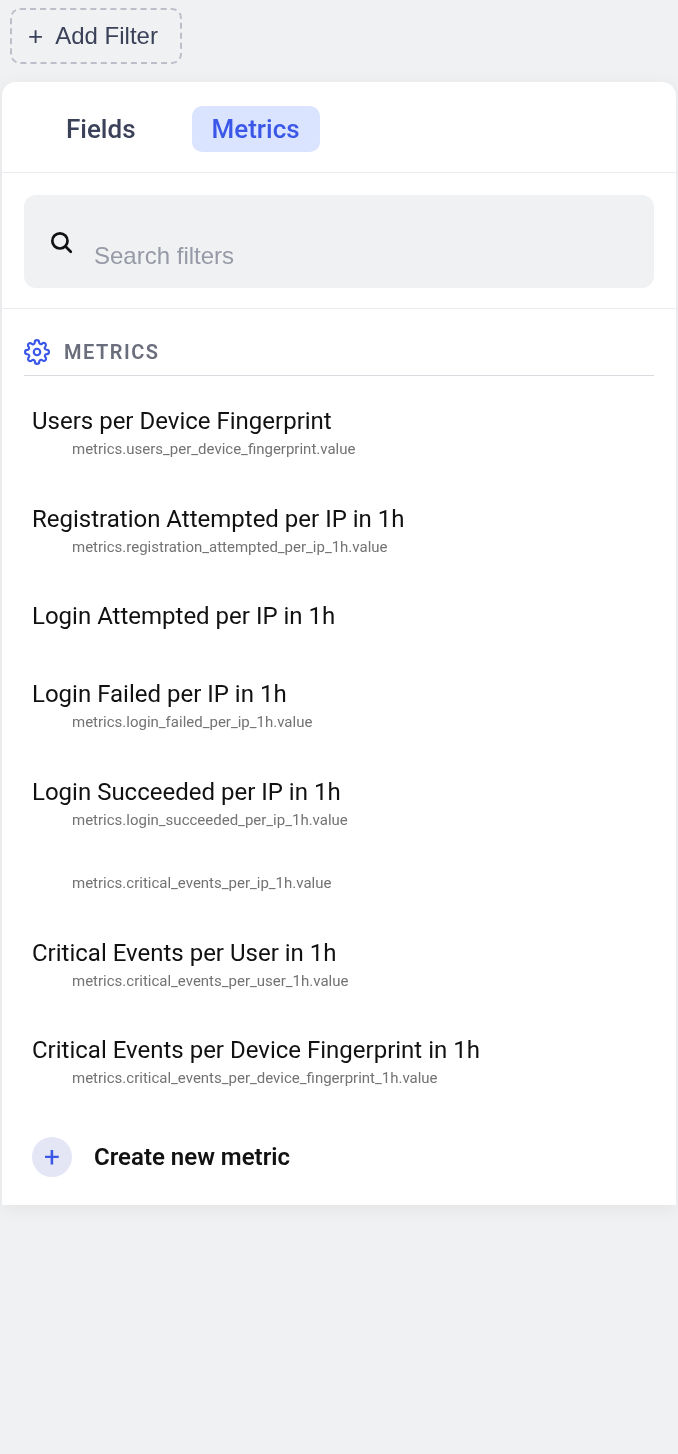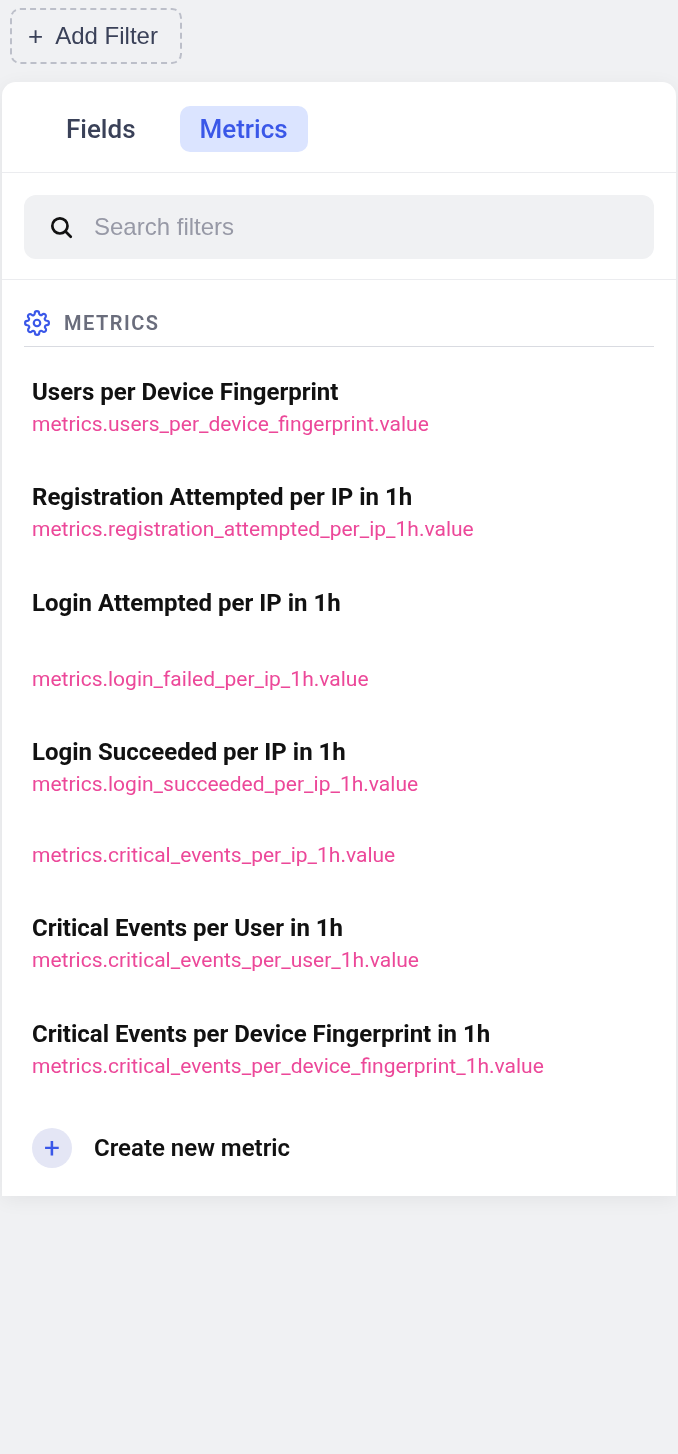--- a/index.html
+++ b/index.html
@@ -33,21 +33,21 @@
 
     .dropdown-panel {
       background: #fff;
       border-radius: 14px 14px 0 0;
       margin: 0 2px;
       box-shadow: 0 4px 20px rgba(0,0,0,0.06);
     }
 
     .tab-row {
       display: flex;
-      gap: 24px;
+      gap: 36px;
       padding: 24px 44px 20px 44px;
       border-bottom: 1px solid #ebecef;
     }
     .tab {
       font-size: 26px;
       font-weight: 500;
       color: #3a4158;
       padding: 8px 20px;
       border-radius: 10px;
       cursor: pointer;
@@ -70,20 +70,21 @@
       padding: 18px 24px;
     }
     .search-icon { color: #111; flex-shrink:0; }
     .search-input {
       border: none;
       background: transparent;
       outline: none;
       font-size: 24px;
       color: #3a4158;
       width: 100%;
+      margin-top: 29px;
     }
     .search-input::placeholder { color: #9799a6; }
 
     .section-header {
       display: flex;
       align-items: center;
       gap: 14px;
       padding: 30px 22px 10px 22px;
     }
     .gear-icon { color: #3a57e8; flex-shrink:0; }
@@ -101,29 +102,30 @@
 
     .metric-list {
       padding: 0 30px;
     }
     .metric-item {
       padding: 0 0 44px 0;
       cursor: pointer;
     }
     .metric-name {
       font-size: 24px;
-      font-weight: 700;
+      font-weight: 400;
       color: #111111;
       line-height: 1.25;
       margin-bottom: 4px;
     }
     .metric-path {
-      font-size: 21px;
-      color: #ec4899;
+      font-size: 15px;
+      color: #737373;
       line-height: 1.3;
+      margin-left: 40px;
     }
 
     .create-row {
       display: flex;
       align-items: center;
       gap: 22px;
       padding: 4px 30px 28px 30px;
       cursor: pointer;
     }
     .create-plus-circle {
@@ -192,20 +194,21 @@
         <div class="metric-path">metrics.users_per_device_fingerprint.value</div>
       </div>
       <div class="metric-item">
         <div class="metric-name">Registration Attempted per IP in 1h</div>
         <div class="metric-path">metrics.registration_attempted_per_ip_1h.value</div>
       </div>
       <div class="metric-item">
         <div class="metric-name">Login Attempted per IP in 1h</div>
       </div>
       <div class="metric-item">
+        <div class="metric-name">Login Failed per IP in 1h</div>
         <div class="metric-path">metrics.login_failed_per_ip_1h.value</div>
       </div>
       <div class="metric-item">
         <div class="metric-name">Login Succeeded per IP in 1h</div>
         <div class="metric-path">metrics.login_succeeded_per_ip_1h.value</div>
       </div>
       <div class="metric-item">
         <div class="metric-path">metrics.critical_events_per_ip_1h.value</div>
       </div>
       <div class="metric-item">

